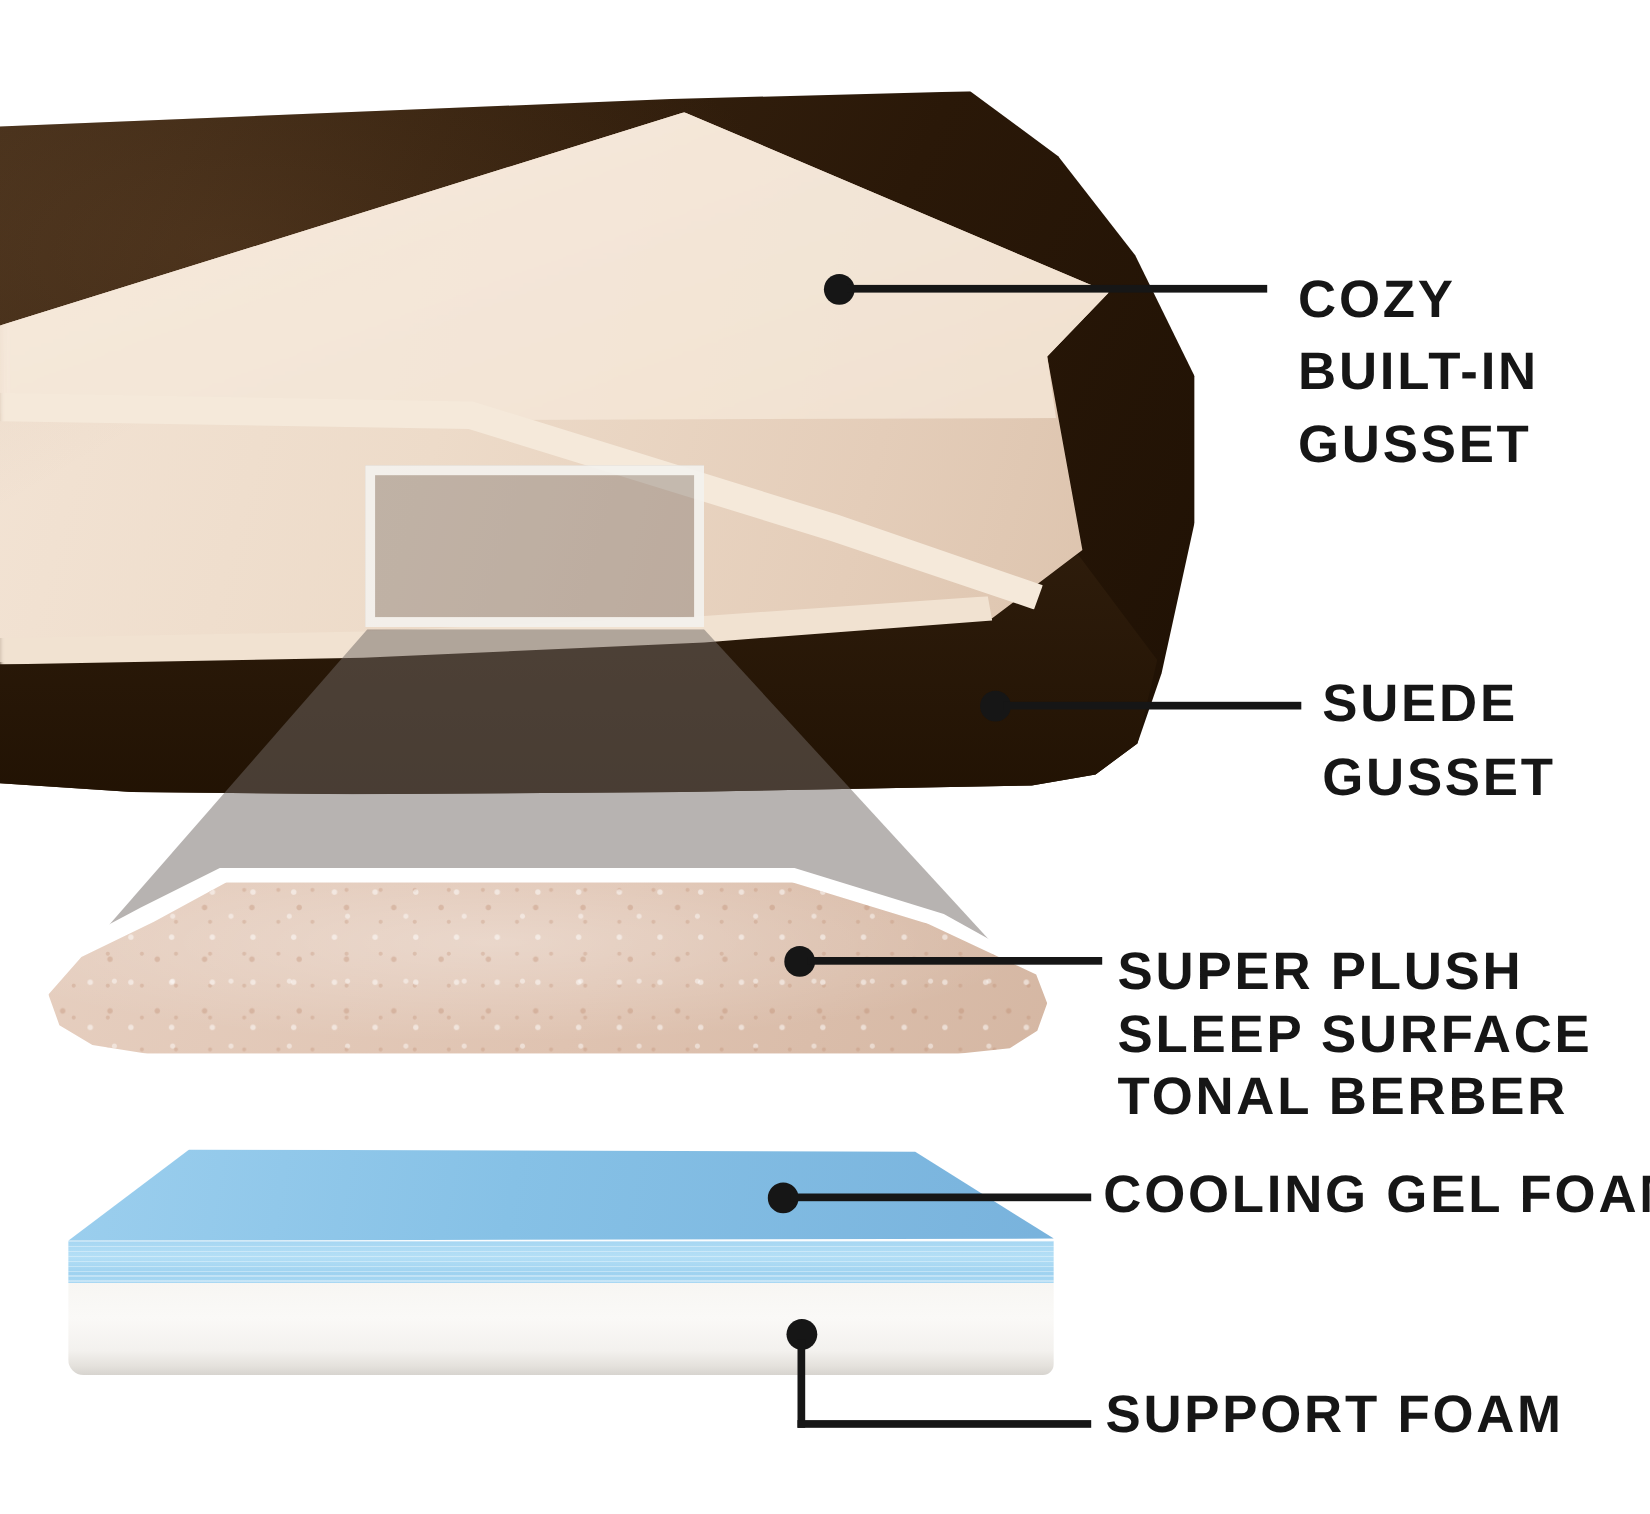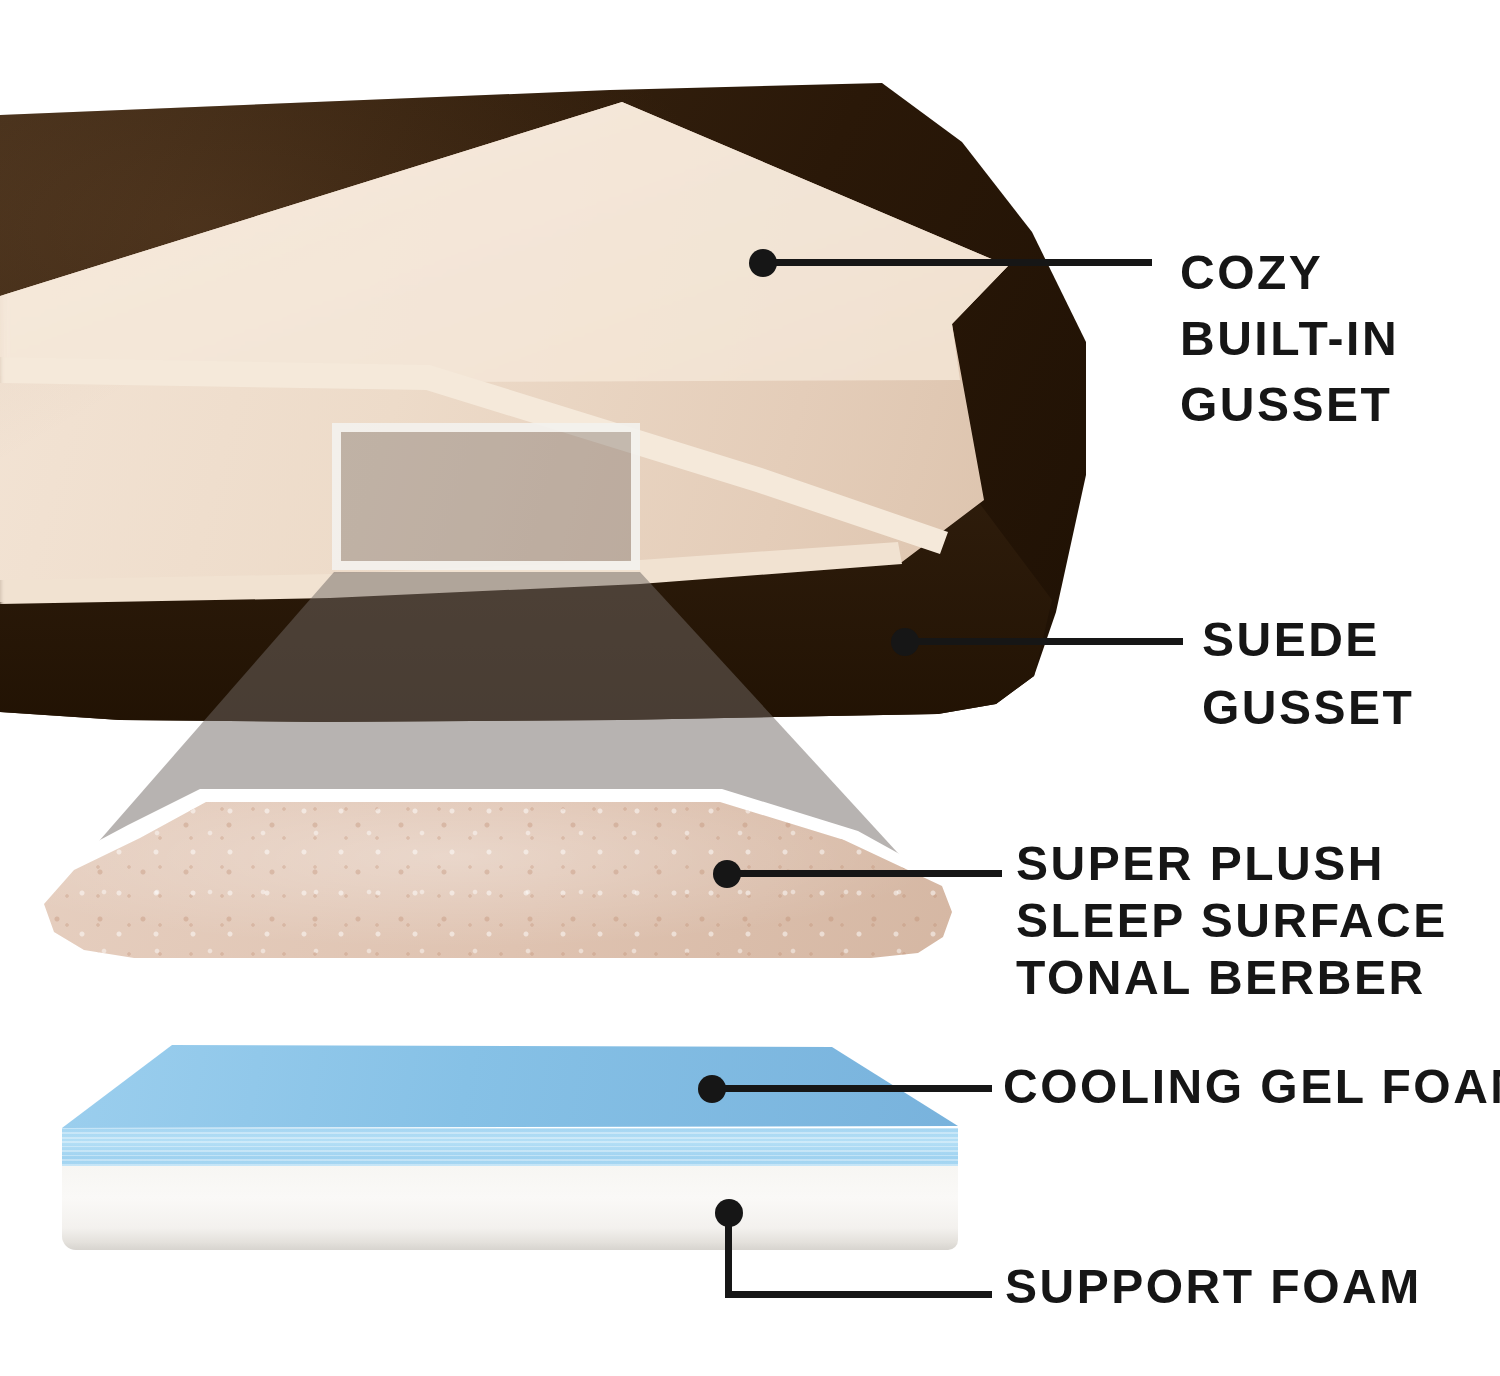--- a/index.html
+++ b/index.html
@@ -135,21 +135,21 @@
   .dot{width:28px;height:28px;border-radius:50%;background:var(--callout-black);}
   .cline{background:var(--callout-black);height:7px;}
   .vline{background:var(--callout-black);width:7px;}
   .clabel{
     color:var(--callout-black);font-weight:700;letter-spacing:2.5px;white-space:nowrap;
     font-size:48px;
   }
   .clabel div{display:block}
   #label-blanket{left:1180px;top:240px;line-height:66px;}
   #label-gusset{left:1202px;top:606px;line-height:68px;}
-  #label-surface{left:1016px;top:835px;line-height:57px;}
+  #label-surface{left:1016px;top:855px;line-height:57px;}
   #label-gel{left:1003px;top:1056px;line-height:62px;font-size:48px;}
   #label-support{left:1005px;top:1249px;line-height:75px;font-size:48px;}
 </style>
 </head>
 <body>
 
 <div id="stage">
 
   <div class="abs" id="bed">
     <div class="abs bed-base"></div>

